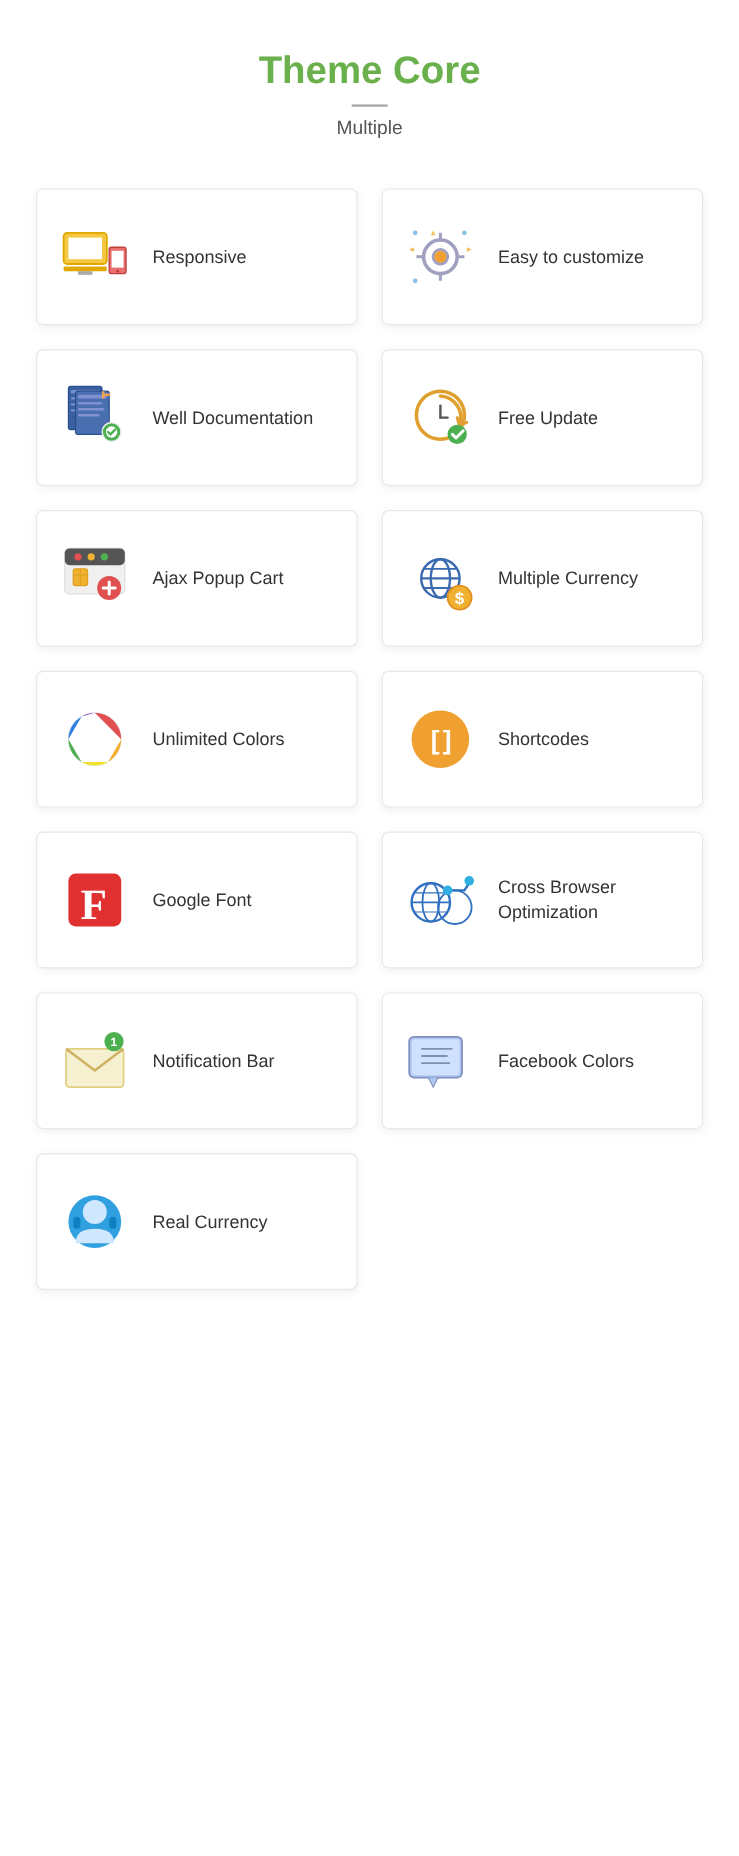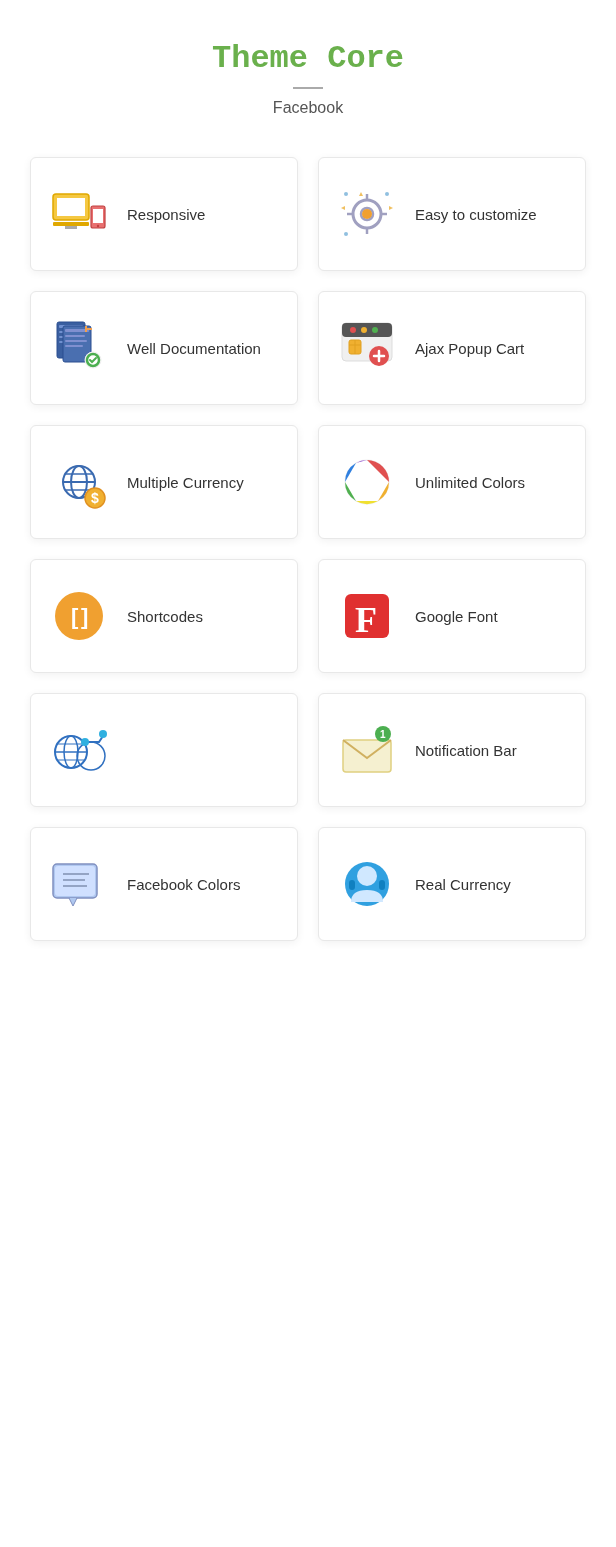--- a/index.html
+++ b/index.html
@@ -10,21 +10,20 @@
       min-height: 1547px;
     }
     .header {
       text-align: center;
       padding: 40px 20px 30px;
     }
     .header-title {
       font-size: 32px;
       font-weight: bold;
       color: #6ab04c;
-      font-family: Liberation Mono, monospace;
     }
     .header-divider {
       width: 30px;
       height: 2px;
       background: #aaa;
       margin: 10px auto;
     }
     .header-subtitle {
       font-size: 16px;
       color: #555;
@@ -68,21 +67,21 @@
     
     @keyframes spin { to { transform: rotate(360deg); } }
   </style>
 </head>
 <body>
 
 <div>
   <div class="header">
     <div class="header-title">Theme Core</div>
     <div class="header-divider"></div>
-    <div class="header-subtitle">Facebook</div>
+    <div class="header-subtitle">Multiple</div>
   </div>
 </div>
 
 <div class="grid" id="features-grid">
 <div class="feature-card">
       <div class="feature-icon">
         <svg viewBox="0 0 60 60" xmlns="http://www.w3.org/2000/svg">
         <rect x="4" y="10" width="36" height="26" rx="3" fill="#f5c842" stroke="#e0a800" stroke-width="1.5"></rect>
         <rect x="8" y="14" width="28" height="18" fill="#fff"></rect>
         <rect x="4" y="38" width="36" height="4" rx="1" fill="#e0a800"></rect>
@@ -132,20 +131,34 @@
         <polyline points="41,42 43,44 47,40" fill="none" stroke="#4CAF50" stroke-width="2" stroke-linecap="round"></polyline>
         <line x1="37" y1="8" x2="37" y2="14" stroke="#f0a050" stroke-width="2"></line>
         <line x1="37" y1="11" x2="43" y2="11" stroke="#f0a050" stroke-width="2"></line>
       </svg>
       </div>
       <span class="feature-label">Well Documentation</span>
     </div>
     <div class="feature-card">
       <div class="feature-icon">
         <svg viewBox="0 0 60 60" xmlns="http://www.w3.org/2000/svg">
+        <circle cx="30" cy="28" r="20" fill="none" stroke="#e0a030" stroke-width="3"></circle>
+        <path d="M30 12 A18 18 0 0 1 46 36" fill="none" stroke="#e0a030" stroke-width="3" stroke-linecap="round"></path>
+        <polyline points="44,30 46,37 52,34" fill="none" stroke="#e0a030" stroke-width="2.5" stroke-linecap="round" stroke-linejoin="round"></polyline>
+        <line x1="30" y1="20" x2="30" y2="30" stroke="#555" stroke-width="2" stroke-linecap="round"></line>
+        <line x1="30" y1="30" x2="36" y2="30" stroke="#555" stroke-width="2" stroke-linecap="round"></line>
+        <circle cx="44" cy="44" r="8" fill="#4CAF50"></circle>
+        <polyline points="40,44 43,47 49,41" fill="none" stroke="white" stroke-width="2.5" stroke-linecap="round" stroke-linejoin="round"></polyline>
+      </svg>
+      </div>
+      <span class="feature-label">Free Update</span>
+    </div>
+    <div class="feature-card">
+      <div class="feature-icon">
+        <svg viewBox="0 0 60 60" xmlns="http://www.w3.org/2000/svg">
         <rect x="5" y="5" width="50" height="38" rx="4" fill="#f0f0f0" stroke="#ddd" stroke-width="1"></rect>
         <rect x="5" y="5" width="50" height="14" rx="4" fill="#555"></rect>
         <circle cx="16" cy="12" r="3" fill="#e05050"></circle>
         <circle cx="27" cy="12" r="3" fill="#f0b030"></circle>
         <circle cx="38" cy="12" r="3" fill="#50b050"></circle>
         <rect x="12" y="22" width="12" height="14" rx="2" fill="#f0b030" stroke="#e0a020" stroke-width="1"></rect>
         <line x1="12" y1="27" x2="24" y2="27" stroke="#e0a020" stroke-width="1"></line>
         <line x1="18" y1="22" x2="18" y2="36" stroke="#e0a020" stroke-width="1"></line>
         <circle cx="42" cy="38" r="10" fill="#e05050"></circle>
         <line x1="42" y1="33" x2="42" y2="43" stroke="white" stroke-width="2.5" stroke-linecap="round"></line>
@@ -209,20 +222,21 @@
         <ellipse cx="22" cy="32" rx="7" ry="16" fill="none" stroke="#3070c0" stroke-width="1.5"></ellipse>
         <line x1="6" y1="32" x2="38" y2="32" stroke="#3070c0" stroke-width="1.5"></line>
         <line x1="8" y1="24" x2="36" y2="24" stroke="#3070c0" stroke-width="1"></line>
         <line x1="8" y1="40" x2="36" y2="40" stroke="#3070c0" stroke-width="1"></line>
         <ellipse cx="42" cy="36" rx="14" ry="14" fill="none" stroke="#3070c0" stroke-width="1.5"></ellipse>
         <path d="M34 22 L50 22 L54 16" stroke="#3070c0" stroke-width="2" fill="none"></path>
         <ellipse cx="36" cy="22" rx="4" ry="4" fill="#30b0e0"></ellipse>
         <ellipse cx="54" cy="14" rx="4" ry="4" fill="#30b0e0"></ellipse>
       </svg>
       </div>
+      <span class="feature-label">Cross Browser Optimization</span>
     </div>
     <div class="feature-card">
       <div class="feature-icon">
         <svg viewBox="0 0 60 60" xmlns="http://www.w3.org/2000/svg">
         <rect x="6" y="20" width="48" height="32" rx="3" fill="#f5f0d0" stroke="#e0d080" stroke-width="1.5"></rect>
         <polyline points="6,20 30,38 54,20" fill="none" stroke="#d0b060" stroke-width="2"></polyline>
         <circle cx="46" cy="14" r="8" fill="#4CAF50"></circle>
         <text x="43" y="18" font-size="10" font-weight="bold" fill="white">1</text>
       </svg>
       </div>

